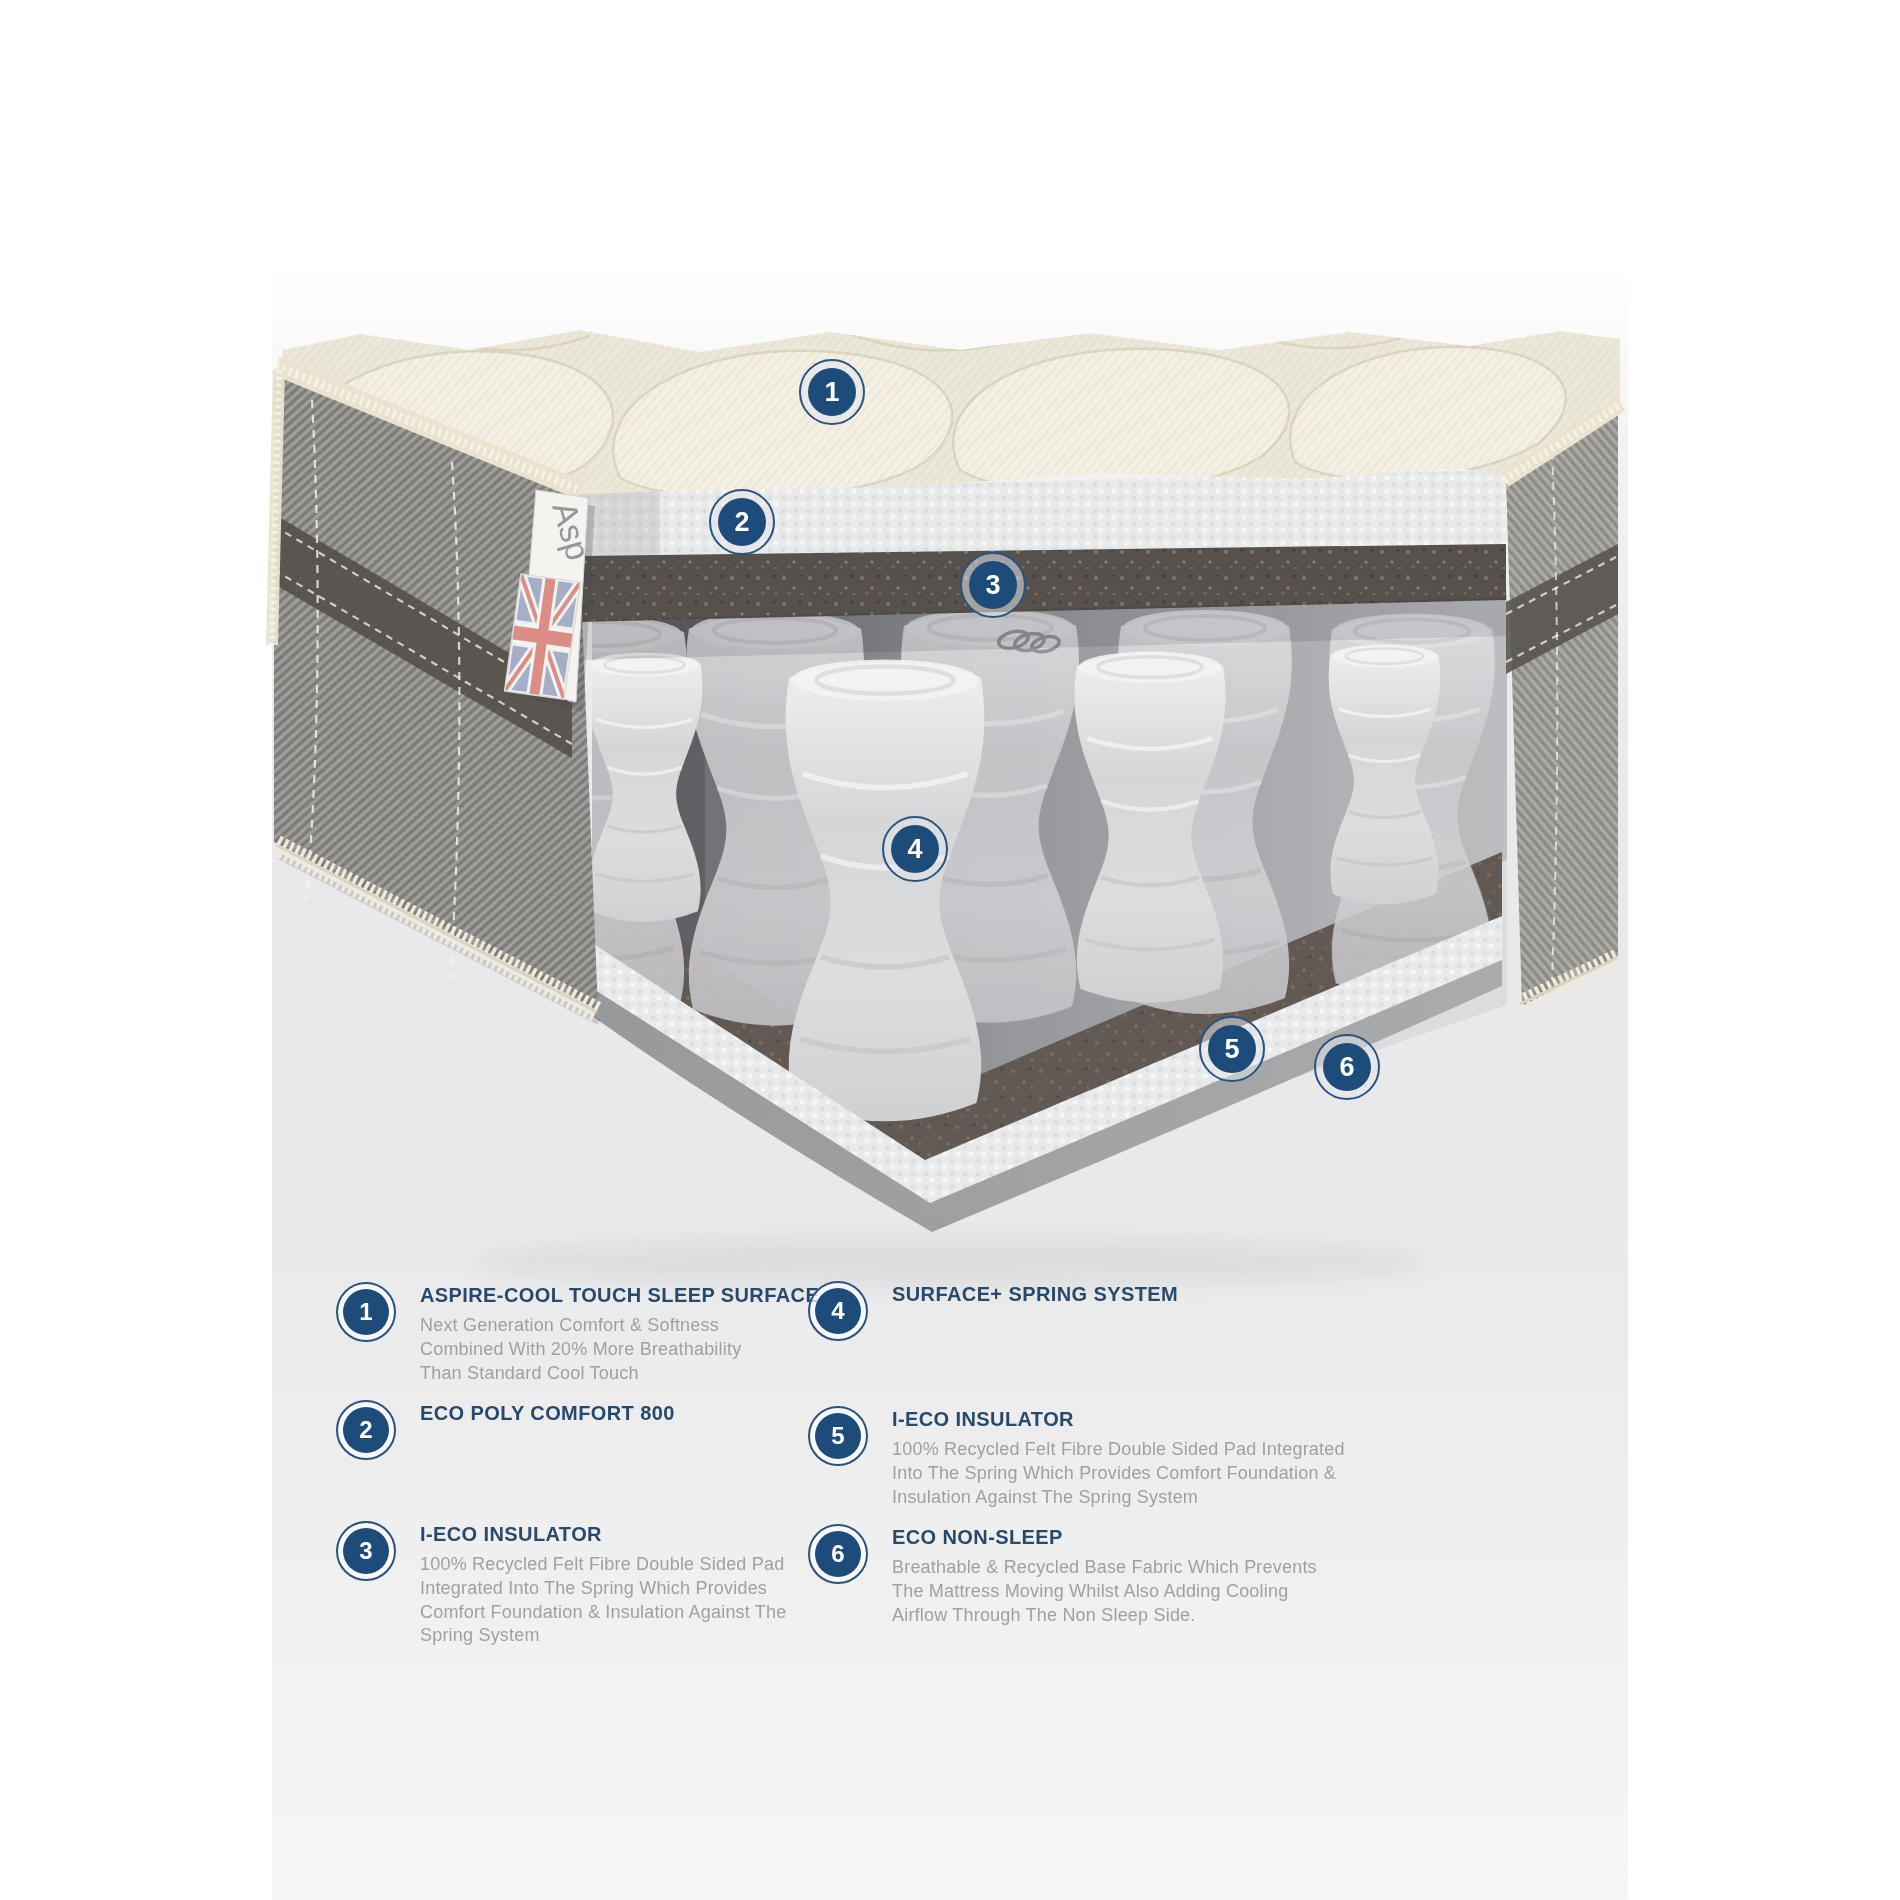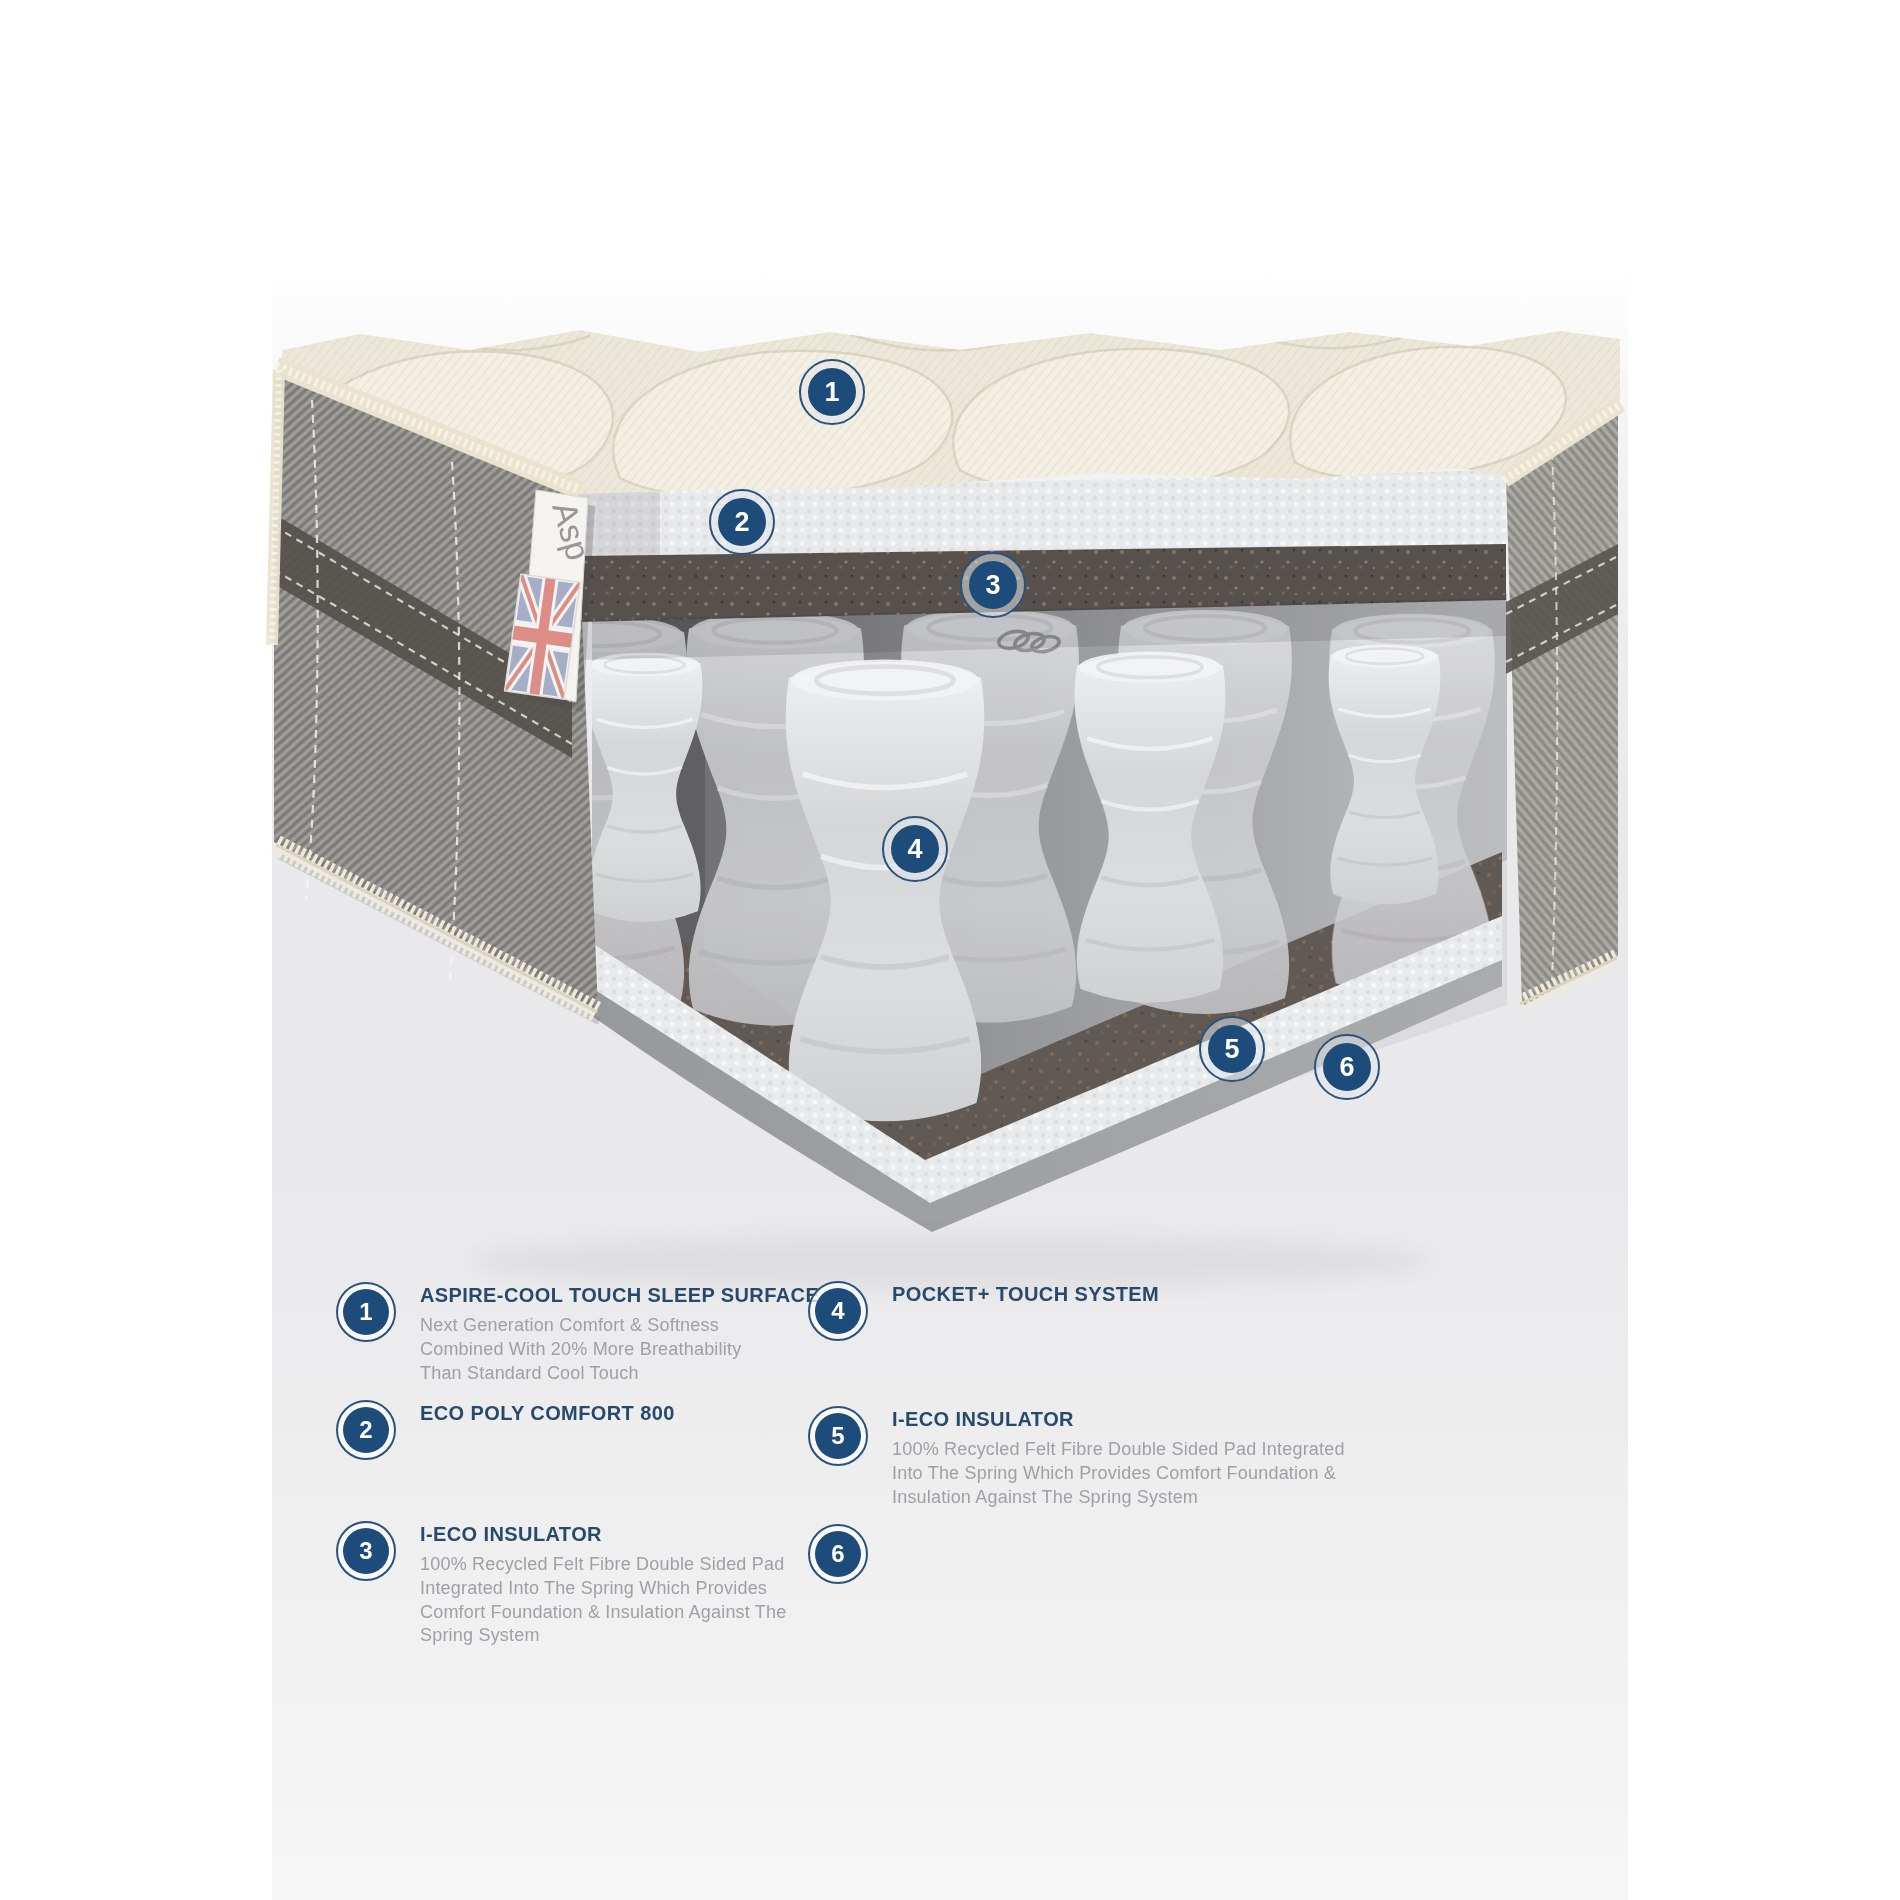--- a/index.html
+++ b/index.html
@@ -301,34 +301,38 @@
       <div class="ldesc" style="width:404px">100% Recycled Felt Fibre Double Sided Pad Integrated Into The Spring Which Provides Comfort Foundation &amp; Insulation Against The Spring System</div>
     </div>
   </div>
   <div class="legend-item" style="left:808px;top:1281px">
     <div class="lcircle">
         <div class="disc">
           <span>4</span>
         </div>
       </div>
     <div class="ltext">
-      <div class="ltitle">POCKET+ TOUCH SYSTEM</div>
+      <div class="ltitle">SURFACE+ SPRING SYSTEM</div>
     </div>
   </div>
   <div class="legend-item" style="left:808px;top:1406px">
     <div class="lcircle">
         <div class="disc">
           <span>5</span>
         </div>
       </div>
     <div class="ltext">
       <div class="ltitle">I-ECO INSULATOR</div>
       <div class="ldesc" style="width:462px">100% Recycled Felt Fibre Double Sided Pad Integrated Into The Spring Which Provides Comfort Foundation &amp; Insulation Against The Spring System</div>
     </div>
   </div>
   <div class="legend-item" style="left:808px;top:1524px">
     <div class="lcircle">
         <div class="disc">
           <span>6</span>
         </div>
       </div>
+    <div class="ltext">
+      <div class="ltitle">ECO NON-SLEEP</div>
+      <div class="ldesc" style="width:432px">Breathable &amp; Recycled Base Fabric Which Prevents The Mattress Moving Whilst Also Adding Cooling Airflow Through The Non Sleep Side.</div>
+    </div>
   </div>
 </div>
 
 </body></html>

